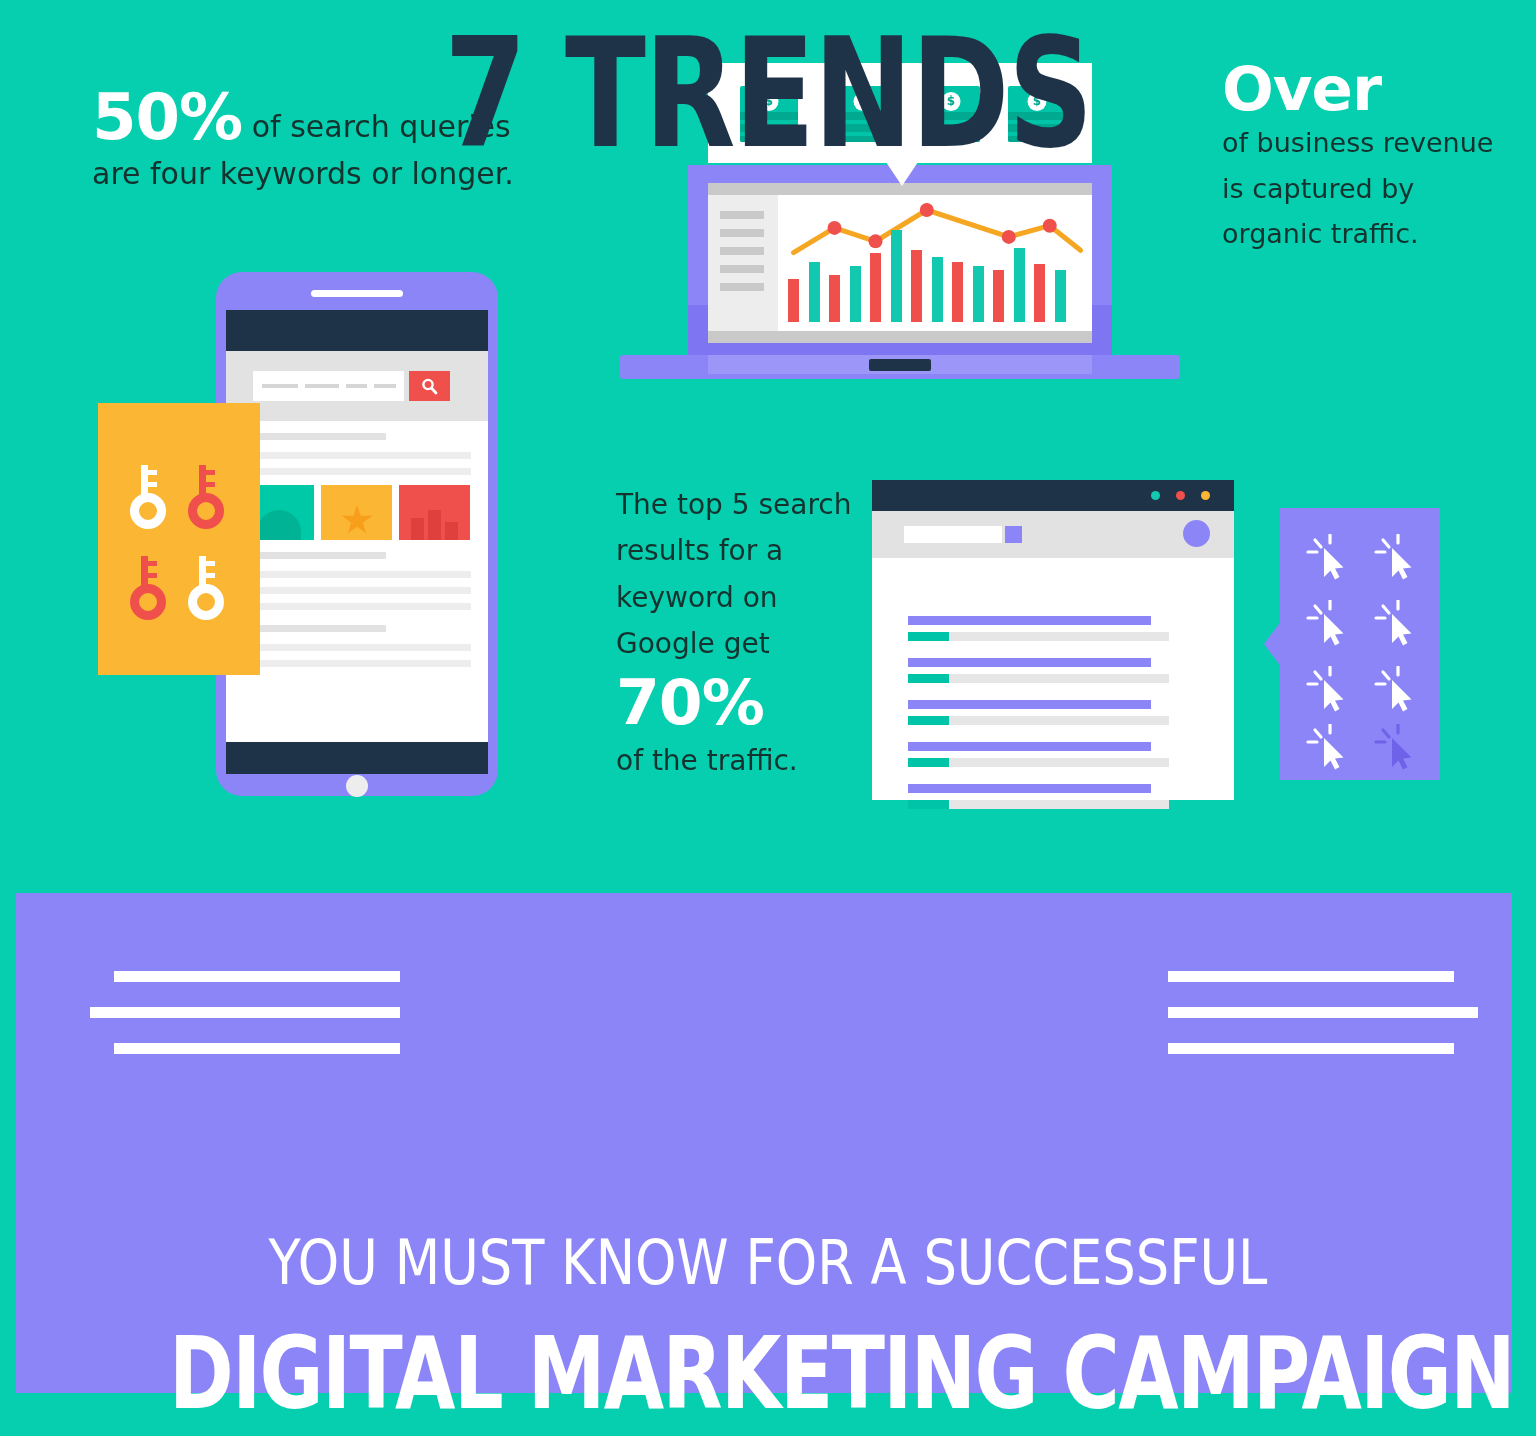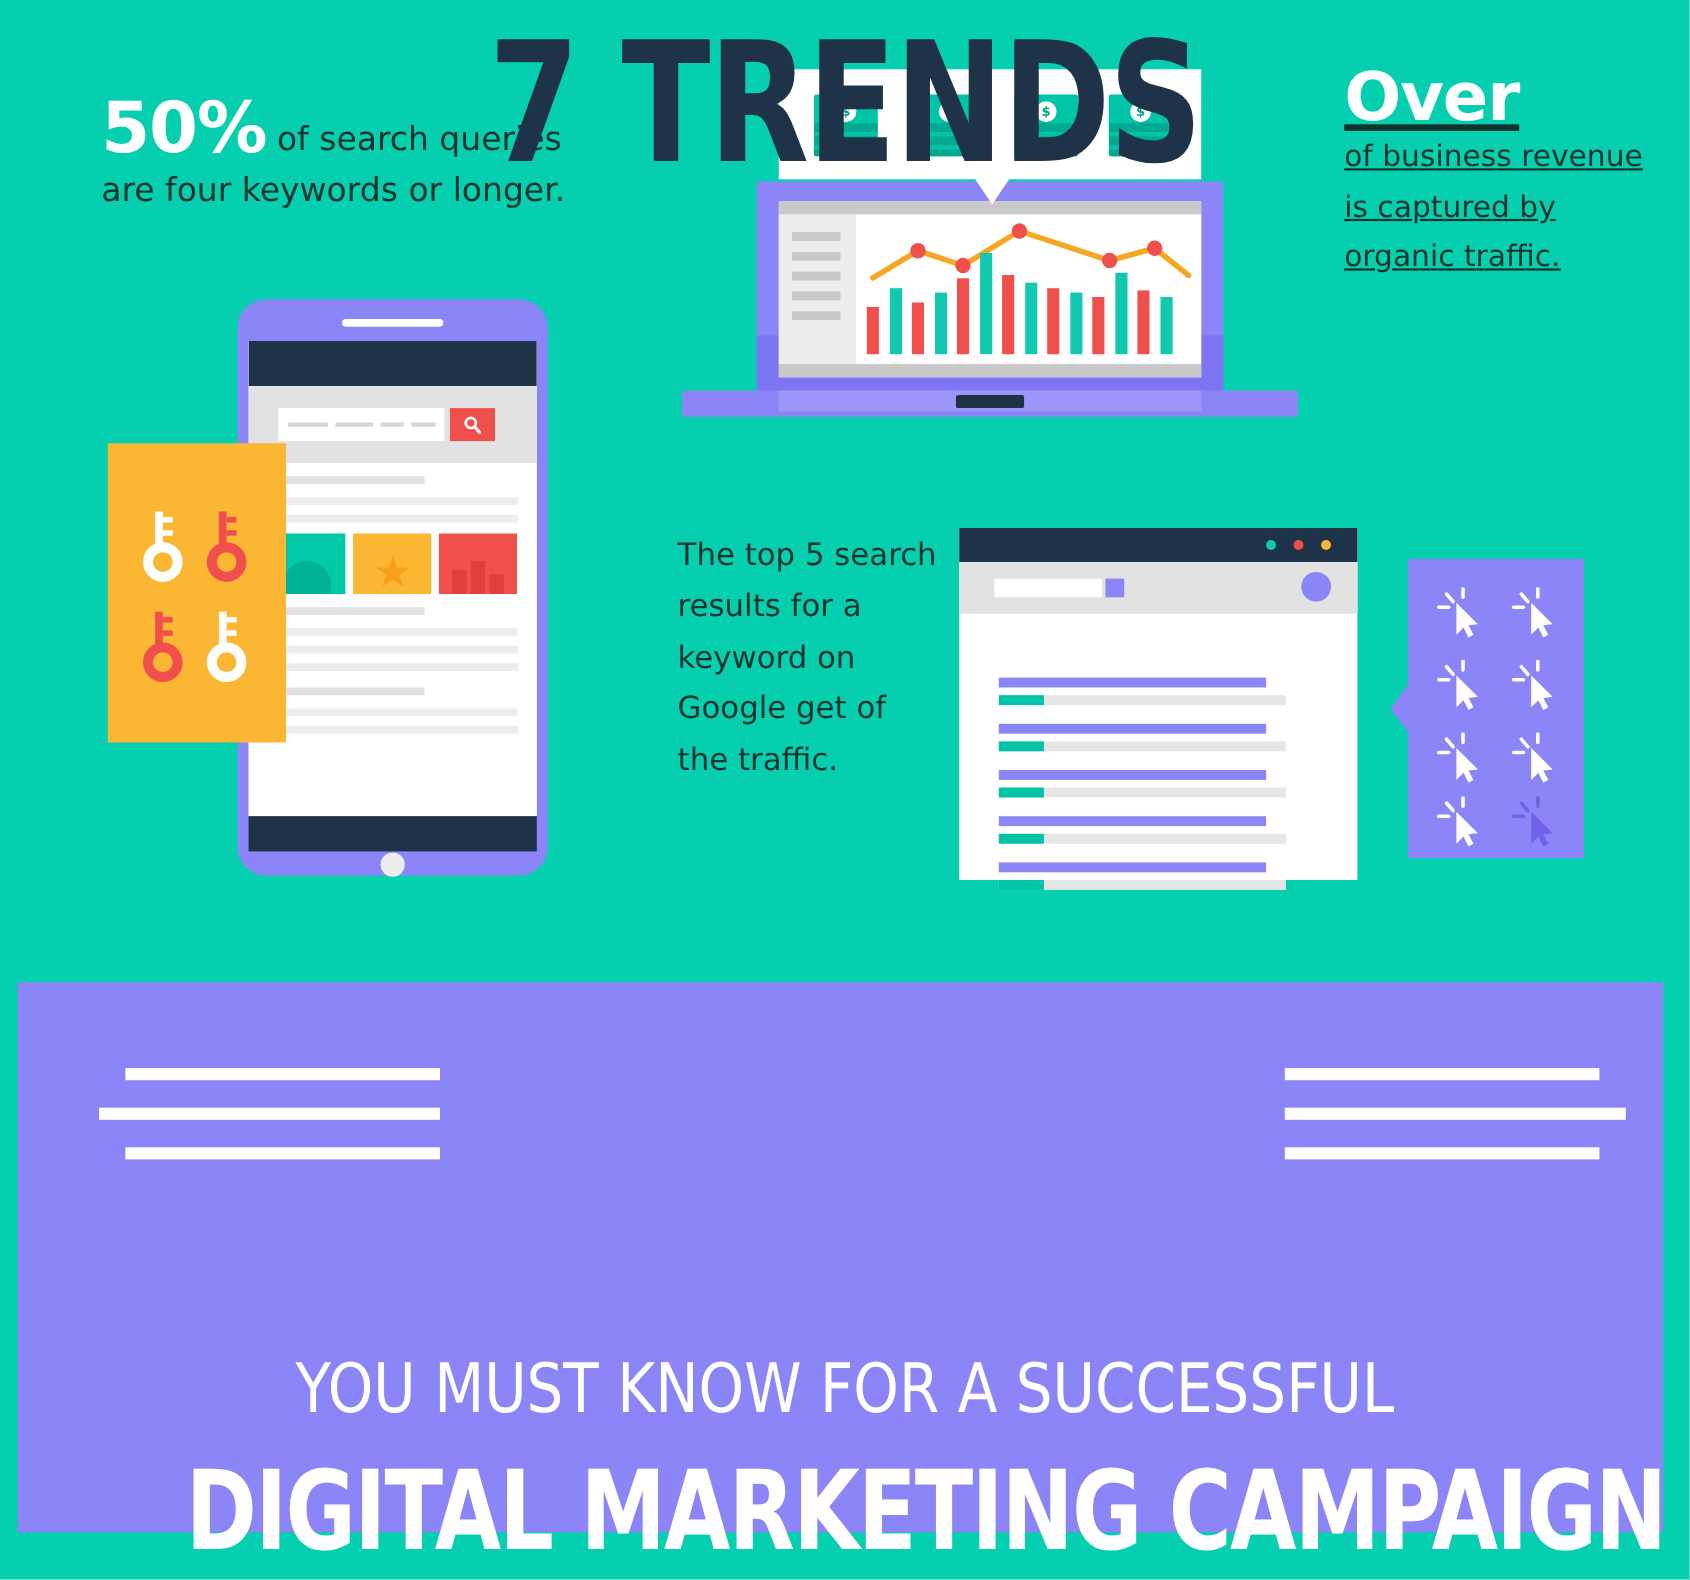--- a/index.html
+++ b/index.html
@@ -18,21 +18,21 @@
 
   
   .stat{position:absolute;color:#14332E;line-height:1.22;}
   .big{color:#ffffff;font-weight:bold;letter-spacing:-1px;}
 
   
   #stat-50{left:92px;top:78px;width:430px;font-size:30px;}
   #stat-50 .big{font-size:64px;vertical-align:-2px;}
 
   
-  #stat-40{left:1222px;top:58px;width:280px;font-size:27px;line-height:1.68;text-decoration:underline;}
+  #stat-40{left:1222px;top:58px;width:280px;font-size:27px;line-height:1.68;}
   #stat-40 .big{font-size:61px;display:block;line-height:1.02;}
 
   
   #stat-70{left:616px;top:482px;width:240px;font-size:28px;line-height:1.66;}
   #stat-70 .big{font-size:63px;display:block;line-height:1.12;}
 
   
   .phone{position:absolute;left:216px;top:272px;width:282px;height:524px;
          background:#8C85F7;border-radius:26px;}
   .phone-speaker{position:absolute;left:50%;top:18px;transform:translateX(-50%);
@@ -145,20 +145,21 @@
     <span class="big">50%</span><span> of search queries are four keywords or longer.</span>
   </div>
 
   <div class="stat" id="stat-40">
     <span class="big">Over</span>
     <span>of business revenue is captured by organic traffic.</span>
   </div>
 
   <div class="stat" id="stat-70">
     <span>The top 5 search results for a keyword on Google get</span>
+    <span class="big">70%</span>
     <span>of the traffic.</span>
   </div>
 
   <div class="phone">
     <div class="phone-speaker"></div>
     <div class="phone-screen">
       <div class="phone-topbar"></div>
       <div class="phone-searchzone">
         <div class="phone-searchbox">
           <i style="left:9px;width:36px;"></i>

